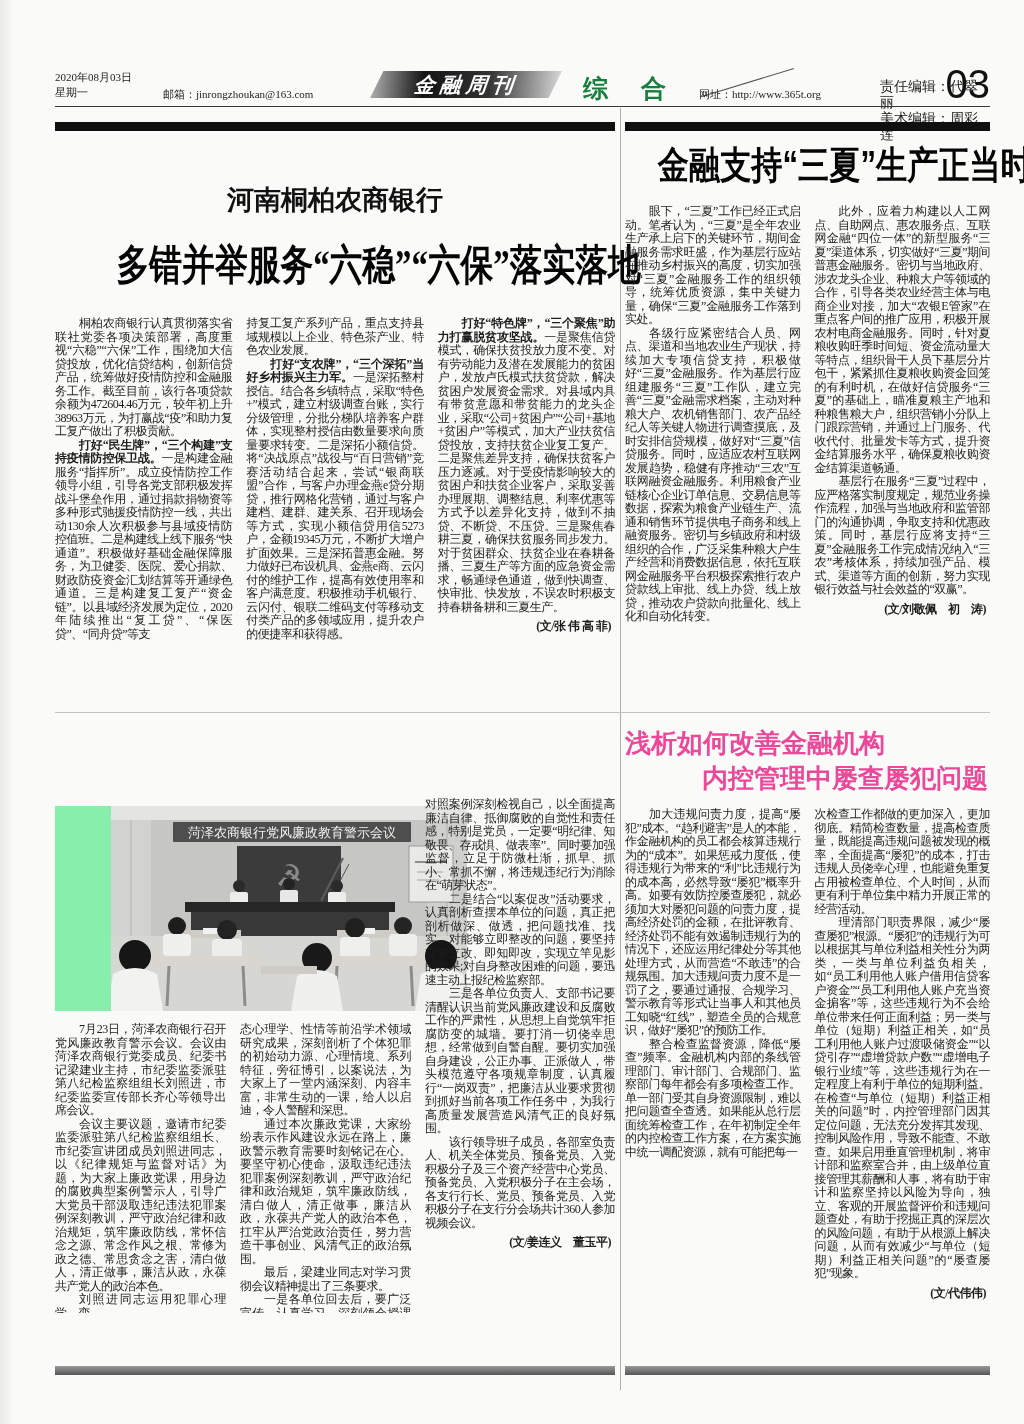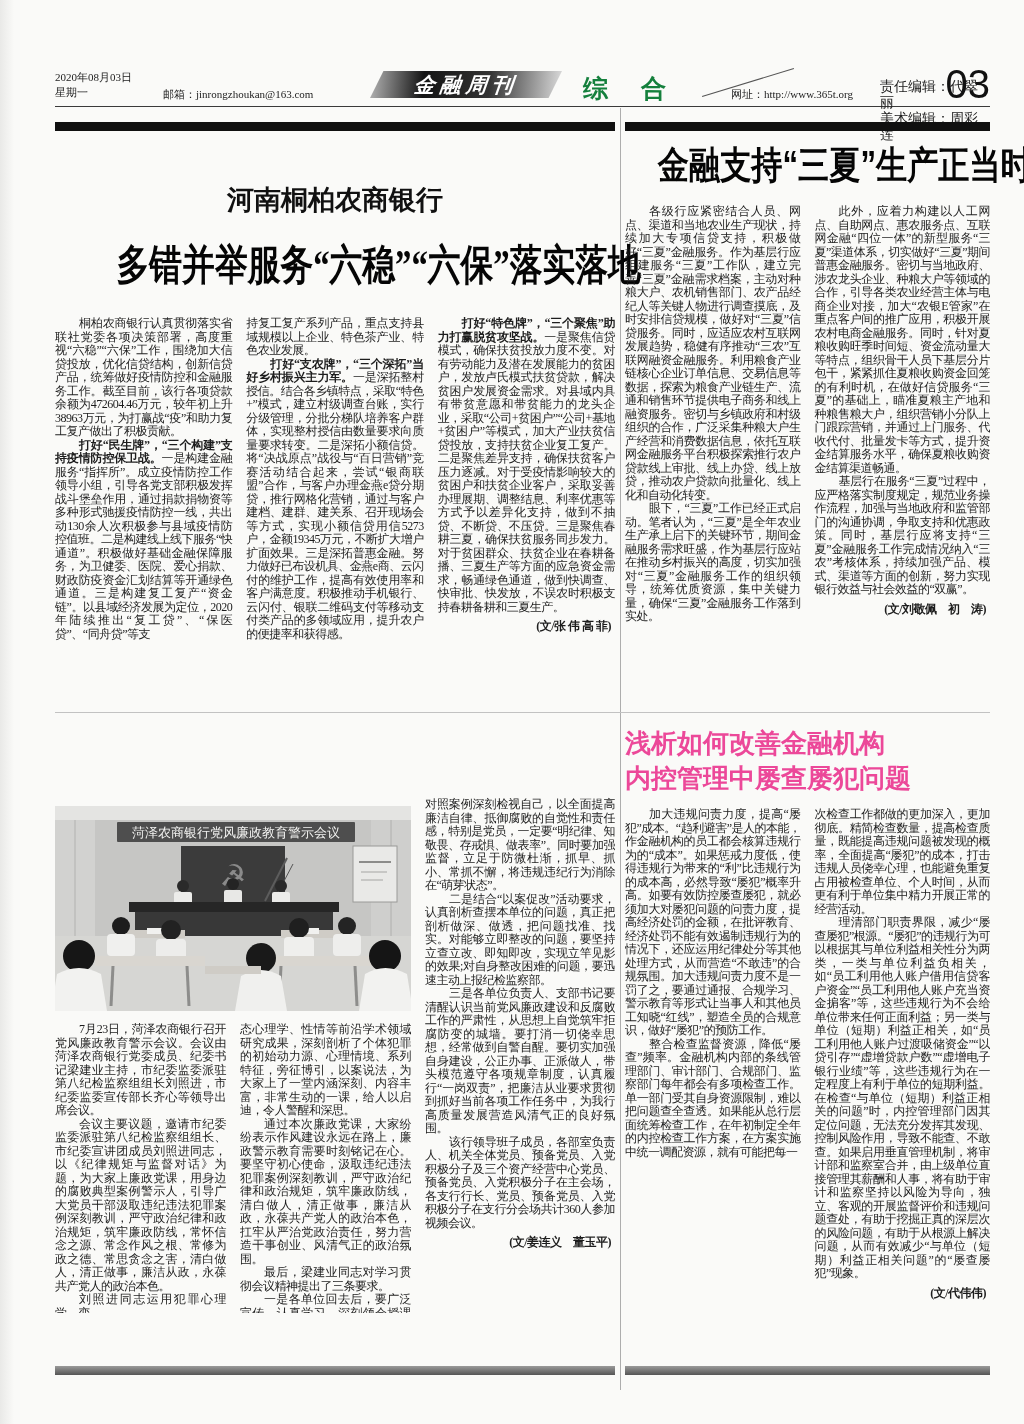--- a/index.html
+++ b/index.html
@@ -14,21 +14,21 @@
   .hdr{position:absolute;left:55px;top:70px;width:935px;height:36px;border-bottom:1px solid #3a3a3a;font-family:"Liberation Serif",serif;}
   .hdr-date{position:absolute;left:0;top:0;font-size:11px;line-height:15px;color:#222;}
   .hdr-email{position:absolute;left:108px;top:17px;font-size:11px;color:#222;}
   .masthead{position:absolute;left:315px;top:1px;width:192px;height:27px;
     background:linear-gradient(95deg,#b5b5b5 0%,#141414 28%,#333 62%,#dcdcdc 100%);
     clip-path:polygon(7% 0,100% 0,93% 100%,0 100%);
     display:flex;align-items:center;justify-content:center;}
   .masthead span{color:#fff;font-size:21px;font-style:italic;font-weight:bold;letter-spacing:5px;transform:skewX(-6deg);}
   .hdr-section{position:absolute;left:528px;top:2px;font-size:25px;font-weight:bold;letter-spacing:4px;color:#15803d;}
   .hdr-slash{position:absolute;left:645px;top:12px;width:96px;height:1px;background:#555;transform:rotate(-17deg);}
-  .hdr-url{position:absolute;left:676px;top:17px;font-size:11px;color:#222;}
+  .hdr-url{position:absolute;left:644px;top:17px;font-size:11px;color:#222;}
   .hdr-editors{position:absolute;left:825px;top:9px;font-size:14px;line-height:16px;color:#222;}
   .hdr-pageno{position:absolute;right:0;top:-8px;font-size:40px;font-family:"Liberation Sans",sans-serif;color:#111;}
   
   .vdivider{position:absolute;left:620px;top:108px;height:1282px;width:1px;background:#adadad;}
   .midline{position:absolute;left:55px;top:712px;width:935px;height:1px;background:#c2c2c2;}
   .bar-black{height:9px;background:#101010;}
   .bar-gray{position:absolute;height:9px;background:linear-gradient(#9a9a9a,#555);}
   
   .cols{display:flex;gap:14px;}
   .col{flex:1;min-width:0;}
@@ -48,26 +48,26 @@
     white-space:nowrap;text-align:center;transform:scaleX(0.82);transform-origin:center;margin-top:10px;color:#050505;}
   .sx-body{margin-top:16px;height:500px;overflow:hidden;}
   
   .heze{position:absolute;left:55px;top:770px;width:560px;}
   .hz-titleline{white-space:nowrap;text-align:center;line-height:50px;color:#050505;}
   .hz-kicker{font-size:24px;font-weight:bold;}
   .hz-title{font-size:31px;font-weight:bold;letter-spacing:-1px;}
   .hz-body{display:flex;gap:14px;margin-top:14px;}
   .hz-left{width:356px;}
   .hz-right{flex:1;min-width:0;padding-top:14px;height:515px;overflow:hidden;}
-  .photo{margin-top:22px;width:356px;height:205px;background:#ec4899;overflow:hidden;}
+  .photo{margin-top:22px;width:412px;height:205px;background:#86efac;overflow:hidden;text-align:right;}
   .hz-cols{margin-top:12px;height:290px;overflow:hidden;}
   
   .neikong{position:absolute;left:625px;top:726px;width:365px;}
   .nk-title{font-family:"Liberation Sans",sans-serif;font-weight:bold;font-size:26px;line-height:35px;color:#ec4899;}
-  .nk-title .l2{text-align:left;padding-right:2px;}
+  .nk-title .l2{text-align:right;padding-right:2px;}
   .nk-body{margin-top:12px;height:550px;overflow:hidden;}
 </style>
 </head>
 <body>
 
 <div class="hdr">
   <div class="hdr-date">
     <div>2020年08月03日</div>
     <div>星期一</div>
   </div>
@@ -106,22 +106,22 @@
         <p class="byline">(文/张 伟 高 菲)</p>
       </div>
     </div>
 </div>
 
 <div class="sec-right">
   <div class="bar-black"></div>
   <div class="sx-title">金融支持“三夏”生产正当时</div>
   <div class="sx-body cols">
       <div class="col">
+        <p>眼下，“三夏”工作已经正式启动。笔者认为，“三夏”是全年农业生产承上启下的关键环节，期间金融服务需求旺盛，作为基层行应站在推动乡村振兴的高度，切实加强对“三夏”金融服务工作的组织领导，统筹优质资源，集中关键力量，确保“三夏”金融服务工作落到实处。</p>
         <p>各级行应紧密结合人员、网点、渠道和当地农业生产现状，持续加大专项信贷支持，积极做好“三夏”金融服务。作为基层行应组建服务“三夏”工作队，建立完善“三夏”金融需求档案，主动对种粮大户、农机销售部门、农产品经纪人等关键人物进行调查摸底，及时安排信贷规模，做好对“三夏”信贷服务。同时，应适应农村互联网发展趋势，稳健有序推动“三农”互联网融资金融服务。利用粮食产业链核心企业订单信息、交易信息等数据，探索为粮食产业链生产、流通和销售环节提供电子商务和线上融资服务。密切与乡镇政府和村级组织的合作，广泛采集种粮大户生产经营和消费数据信息，依托互联网金融服务平台积极探索推行农户贷款线上审批、线上办贷、线上放贷，推动农户贷款向批量化、线上化和自动化转变。</p>
-        <p>眼下，“三夏”工作已经正式启动。笔者认为，“三夏”是全年农业生产承上启下的关键环节，期间金融服务需求旺盛，作为基层行应站在推动乡村振兴的高度，切实加强对“三夏”金融服务工作的组织领导，统筹优质资源，集中关键力量，确保“三夏”金融服务工作落到实处。</p>
       </div>
       <div class="col">
         <p>此外，应着力构建以人工网点、自助网点、惠农服务点、互联网金融“四位一体”的新型服务“三夏”渠道体系，切实做好“三夏”期间普惠金融服务。密切与当地政府、涉农龙头企业、种粮大户等领域的合作，引导各类农业经营主体与电商企业对接，加大“农银E管家”在重点客户间的推广应用，积极开展农村电商金融服务。同时，针对夏粮收购旺季时间短、资金流动量大等特点，组织骨干人员下基层分片包干，紧紧抓住夏粮收购资金回笼的有利时机，在做好信贷服务“三夏”的基础上，瞄准夏粮主产地和种粮售粮大户，组织营销小分队上门跟踪营销，并通过上门服务、代收代付、批量发卡等方式，提升资金结算服务水平，确保夏粮收购资金结算渠道畅通。</p>
         <p>基层行在服务“三夏”过程中，应严格落实制度规定，规范业务操作流程，加强与当地政府和监管部门的沟通协调，争取支持和优惠政策。同时，基层行应将支持“三夏”金融服务工作完成情况纳入“三农”考核体系，持续加强产品、模式、渠道等方面的创新，努力实现银行效益与社会效益的“双赢”。</p>
         <p class="byline">(文/刘敬佩　初　涛)</p>
       </div>
     </div>
 </div>
 
 <div class="heze">

